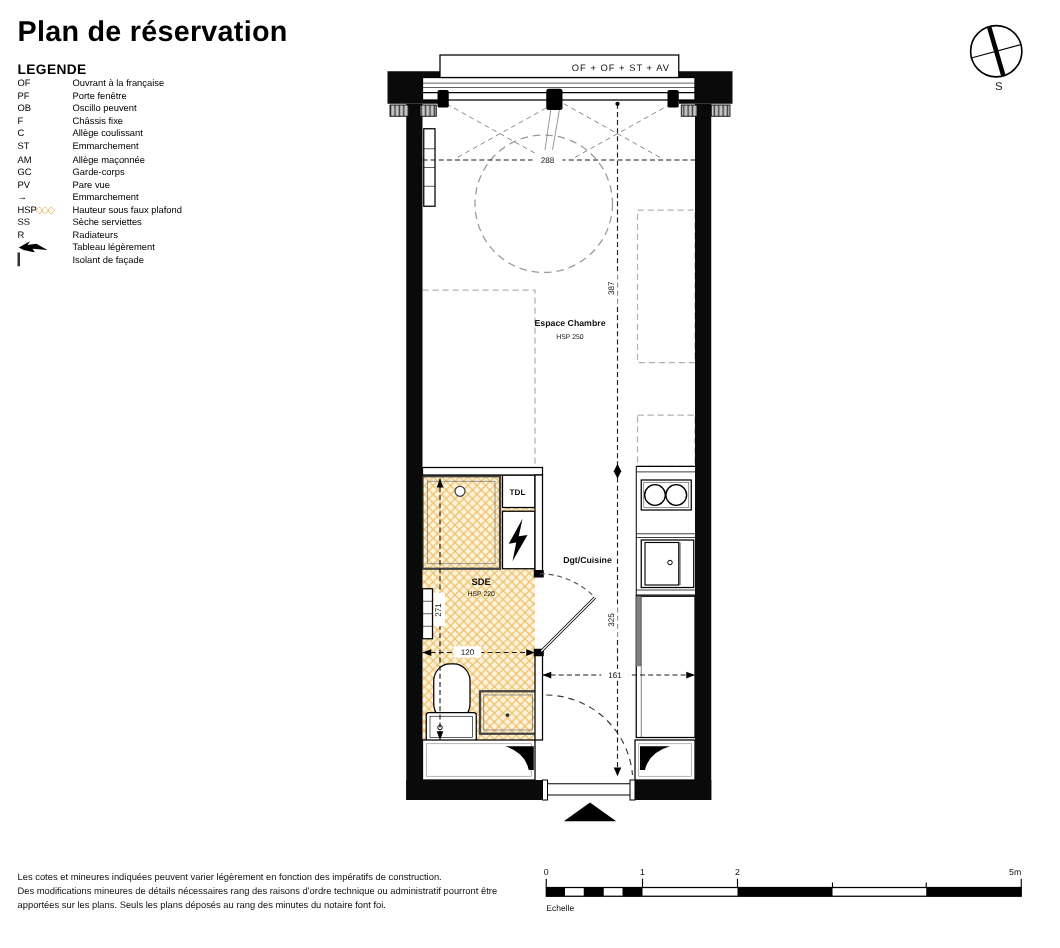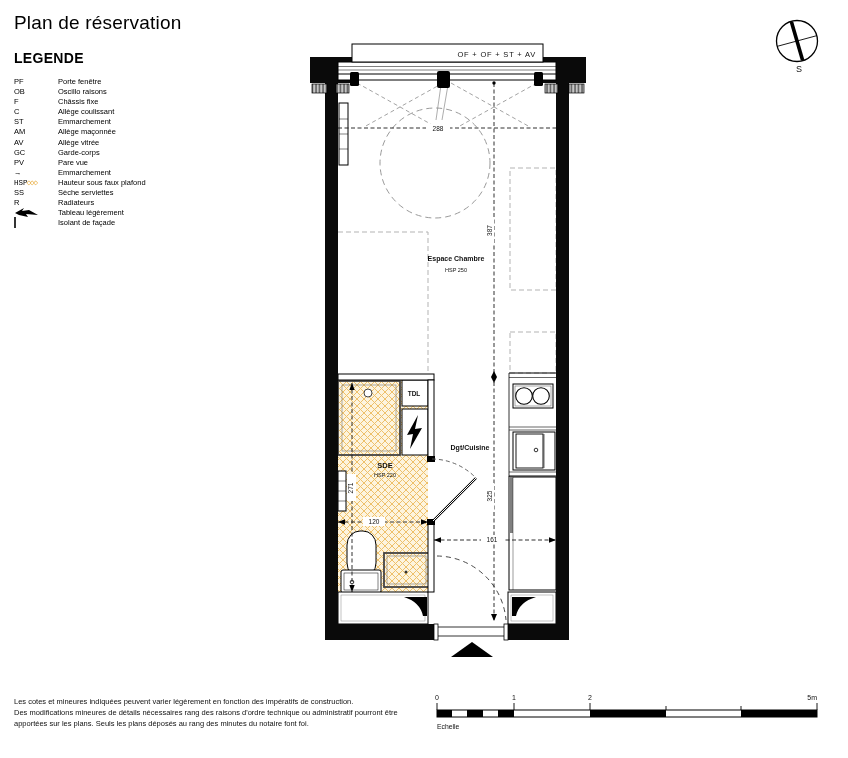--- a/index.html
+++ b/index.html
@@ -1,67 +1,67 @@
 <!DOCTYPE html>
 <html><head>
 <meta charset="utf-8">
 <style>
   html,body{margin:0;padding:0;background:#fff;}
   .page{position:relative;width:848px;height:758px;background:#fff;overflow:hidden;
         font-family:"Liberation Sans",sans-serif;color:#000;}
-  .page-title{position:absolute;left:14px;top:12px;font-size:19px;font-weight:normal;letter-spacing:.2px;}
+  .page-title{position:absolute;left:14px;top:12px;font-size:23px;font-weight:bold;letter-spacing:.2px;}
   .legend{position:absolute;left:14px;top:50px;width:260px;}
-  .legend-heading{font-size:14px;font-weight:bold;margin-bottom:11px;letter-spacing:.3px;}
+  .legend-heading{font-size:11px;font-weight:bold;letter-spacing:.3px;}
   .legend-row{display:flex;align-items:center;height:10.1px;font-size:7.5px;line-height:10.1px;}
   .legend-row .code{width:44px;flex:0 0 44px;}
   .legend-row .lab{flex:1;}
-  .hsp-code{display:flex;align-items:center;font-family:Liberation Mono, monospace;}
+  .hsp-code{display:flex;align-items:center;}
   .hsp-diamonds{color:#e8b04a;font-size:8px;letter-spacing:-1.5px;margin-left:-1px;}
   .isolant-bar{width:34px;height:7px;border:1px solid #333;
      background:repeating-linear-gradient(90deg,#333 0 1px,#e4e4e4 1px 3px);}
   .footer{position:absolute;left:14px;top:696px;font-size:7.5px;line-height:11px;color:#111;}
   svg.plansvg{position:absolute;left:0;top:0;}
   svg text{fill:#111;}
 </style>
 </head>
 <body>
 
 <div class="page">
 
   <div class="page-title">Plan de réservation</div>
 
   <div class="legend">
     <div class="legend-heading">LEGENDE</div>
     <div class="legend-row">
+        <span class="code">OF</span>
+        <span class="lab">Ouvrant à la française</span>
+      </div>
+    <div class="legend-row">
         <span class="code">PF</span>
         <span class="lab">Porte fenêtre</span>
       </div>
     <div class="legend-row">
         <span class="code">OB</span>
-        <span class="lab">Oscillo raisons</span>
+        <span class="lab">Oscillo peuvent</span>
       </div>
     <div class="legend-row">
         <span class="code">F</span>
         <span class="lab">Châssis fixe</span>
       </div>
     <div class="legend-row">
         <span class="code">C</span>
         <span class="lab">Allège coulissant</span>
       </div>
     <div class="legend-row">
         <span class="code">ST</span>
         <span class="lab">Emmarchement</span>
       </div>
     <div class="legend-row">
         <span class="code">AM</span>
         <span class="lab">Allège maçonnée</span>
-      </div>
-    <div class="legend-row">
-        <span class="code">AV</span>
-        <span class="lab">Allège vitrée</span>
       </div>
     <div class="legend-row">
         <span class="code">GC</span>
         <span class="lab">Garde-corps</span>
       </div>
     <div class="legend-row">
         <span class="code">PV</span>
         <span class="lab">Pare vue</span>
       </div>
     <div class="legend-row">

